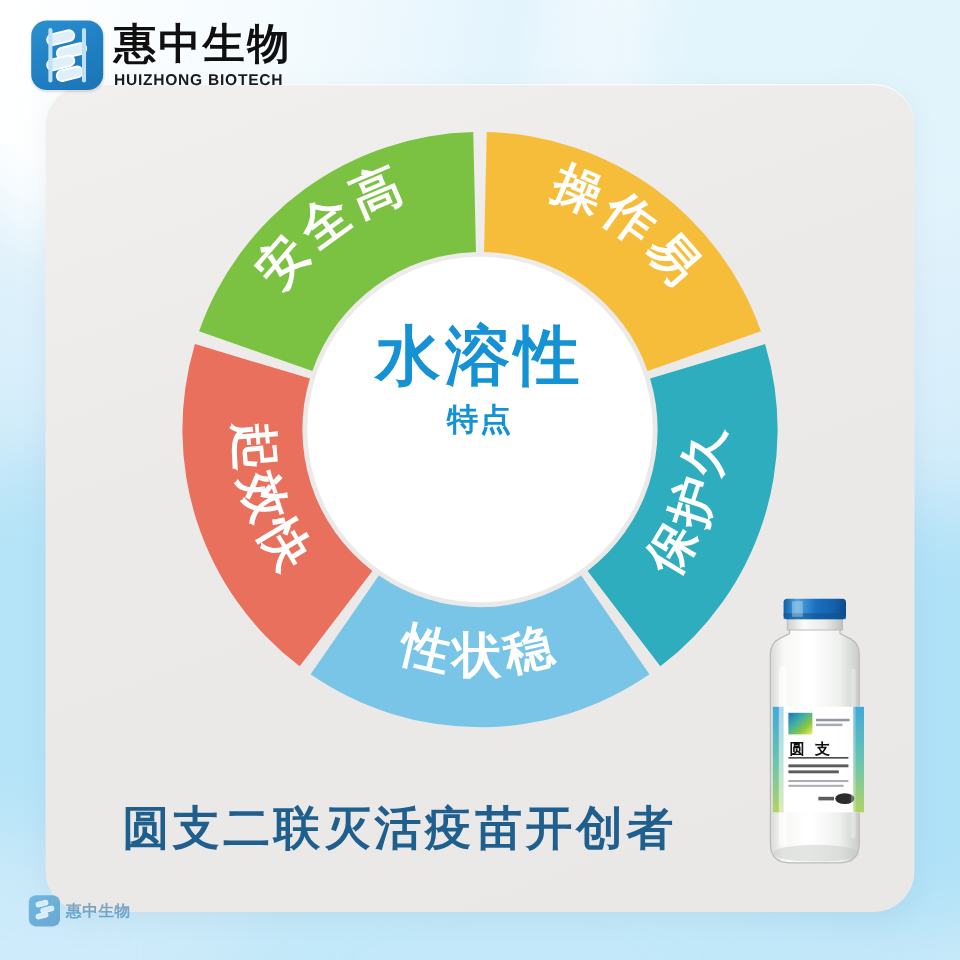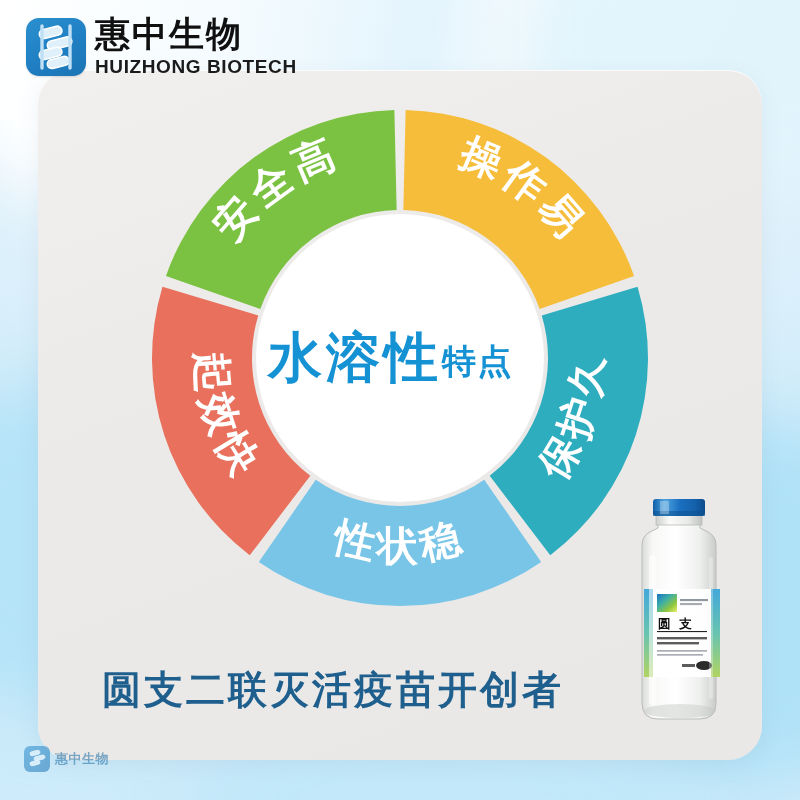--- a/index.html
+++ b/index.html
@@ -44,50 +44,50 @@
     background:linear-gradient(150deg,#2a90d0 0%,#1f7fc2 55%,#1b74b4 100%);
     position:relative;flex:0 0 auto;box-shadow:0 1px 2px rgba(0,0,0,.12);
   }
   .logo-mark svg{position:absolute;left:0;top:0;}
   .logo-text{display:flex;flex-direction:column;line-height:1;}
   .logo-cn{
     font-size:35px;font-weight:bold;color:#101010;letter-spacing:2px;
     font-family:"DejaVu Sans","Liberation Sans",sans-serif;
   }
   .logo-en{
-    font-size:19px;font-weight:bold;color:#1b1b1b;letter-spacing:.6px;margin-top:5px;
+    font-size:13px;font-weight:bold;color:#1b1b1b;letter-spacing:.6px;margin-top:5px;
   }
 
   
   .donut-wrap{position:absolute;left:140px;top:98px;width:520px;height:520px;}
   .donut-wrap svg{display:block;}
   .seg{transition:opacity .15s;}
 
   .ring-label{
     fill:#ffffff;font-weight:bold;
     font-family:"DejaVu Sans","Liberation Sans",sans-serif;
   }
 
   
   .hub{
     position:absolute;left:268px;top:268px;width:264px;height:180px;
-    display:flex;flex-direction:row;align-items:center;justify-content:flex-start;
+    display:flex;flex-direction:column;align-items:center;justify-content:flex-start;
     text-align:center;pointer-events:none;
   }
   .hub-title{
     font-size:54px;font-weight:bold;color:#1492d4;letter-spacing:4px;
     line-height:1.06;
     font-family:"DejaVu Sans","Liberation Sans",sans-serif;
   }
   .hub-sub1{
     font-size:27px;font-weight:bold;color:#1492d4;letter-spacing:1.5px;margin-top:12px;
     font-family:"DejaVu Sans","Liberation Sans",sans-serif;
   }
   .hub-sub2{
-    font-size:34px;font-weight:bold;color:#1492d4;letter-spacing:1.5px;margin-top:7px;
+    font-size:26px;font-weight:bold;color:#1492d4;letter-spacing:1.5px;margin-top:7px;
     font-family:"DejaVu Sans","Liberation Sans",sans-serif;
   }
 
   
   .tagline{
     position:absolute;left:0;top:663px;width:666px;text-align:center;
     font-size:39px;font-weight:bold;color:#1f5f8e;letter-spacing:3px;
     font-family:"DejaVu Sans","Liberation Sans",sans-serif;
   }
 

